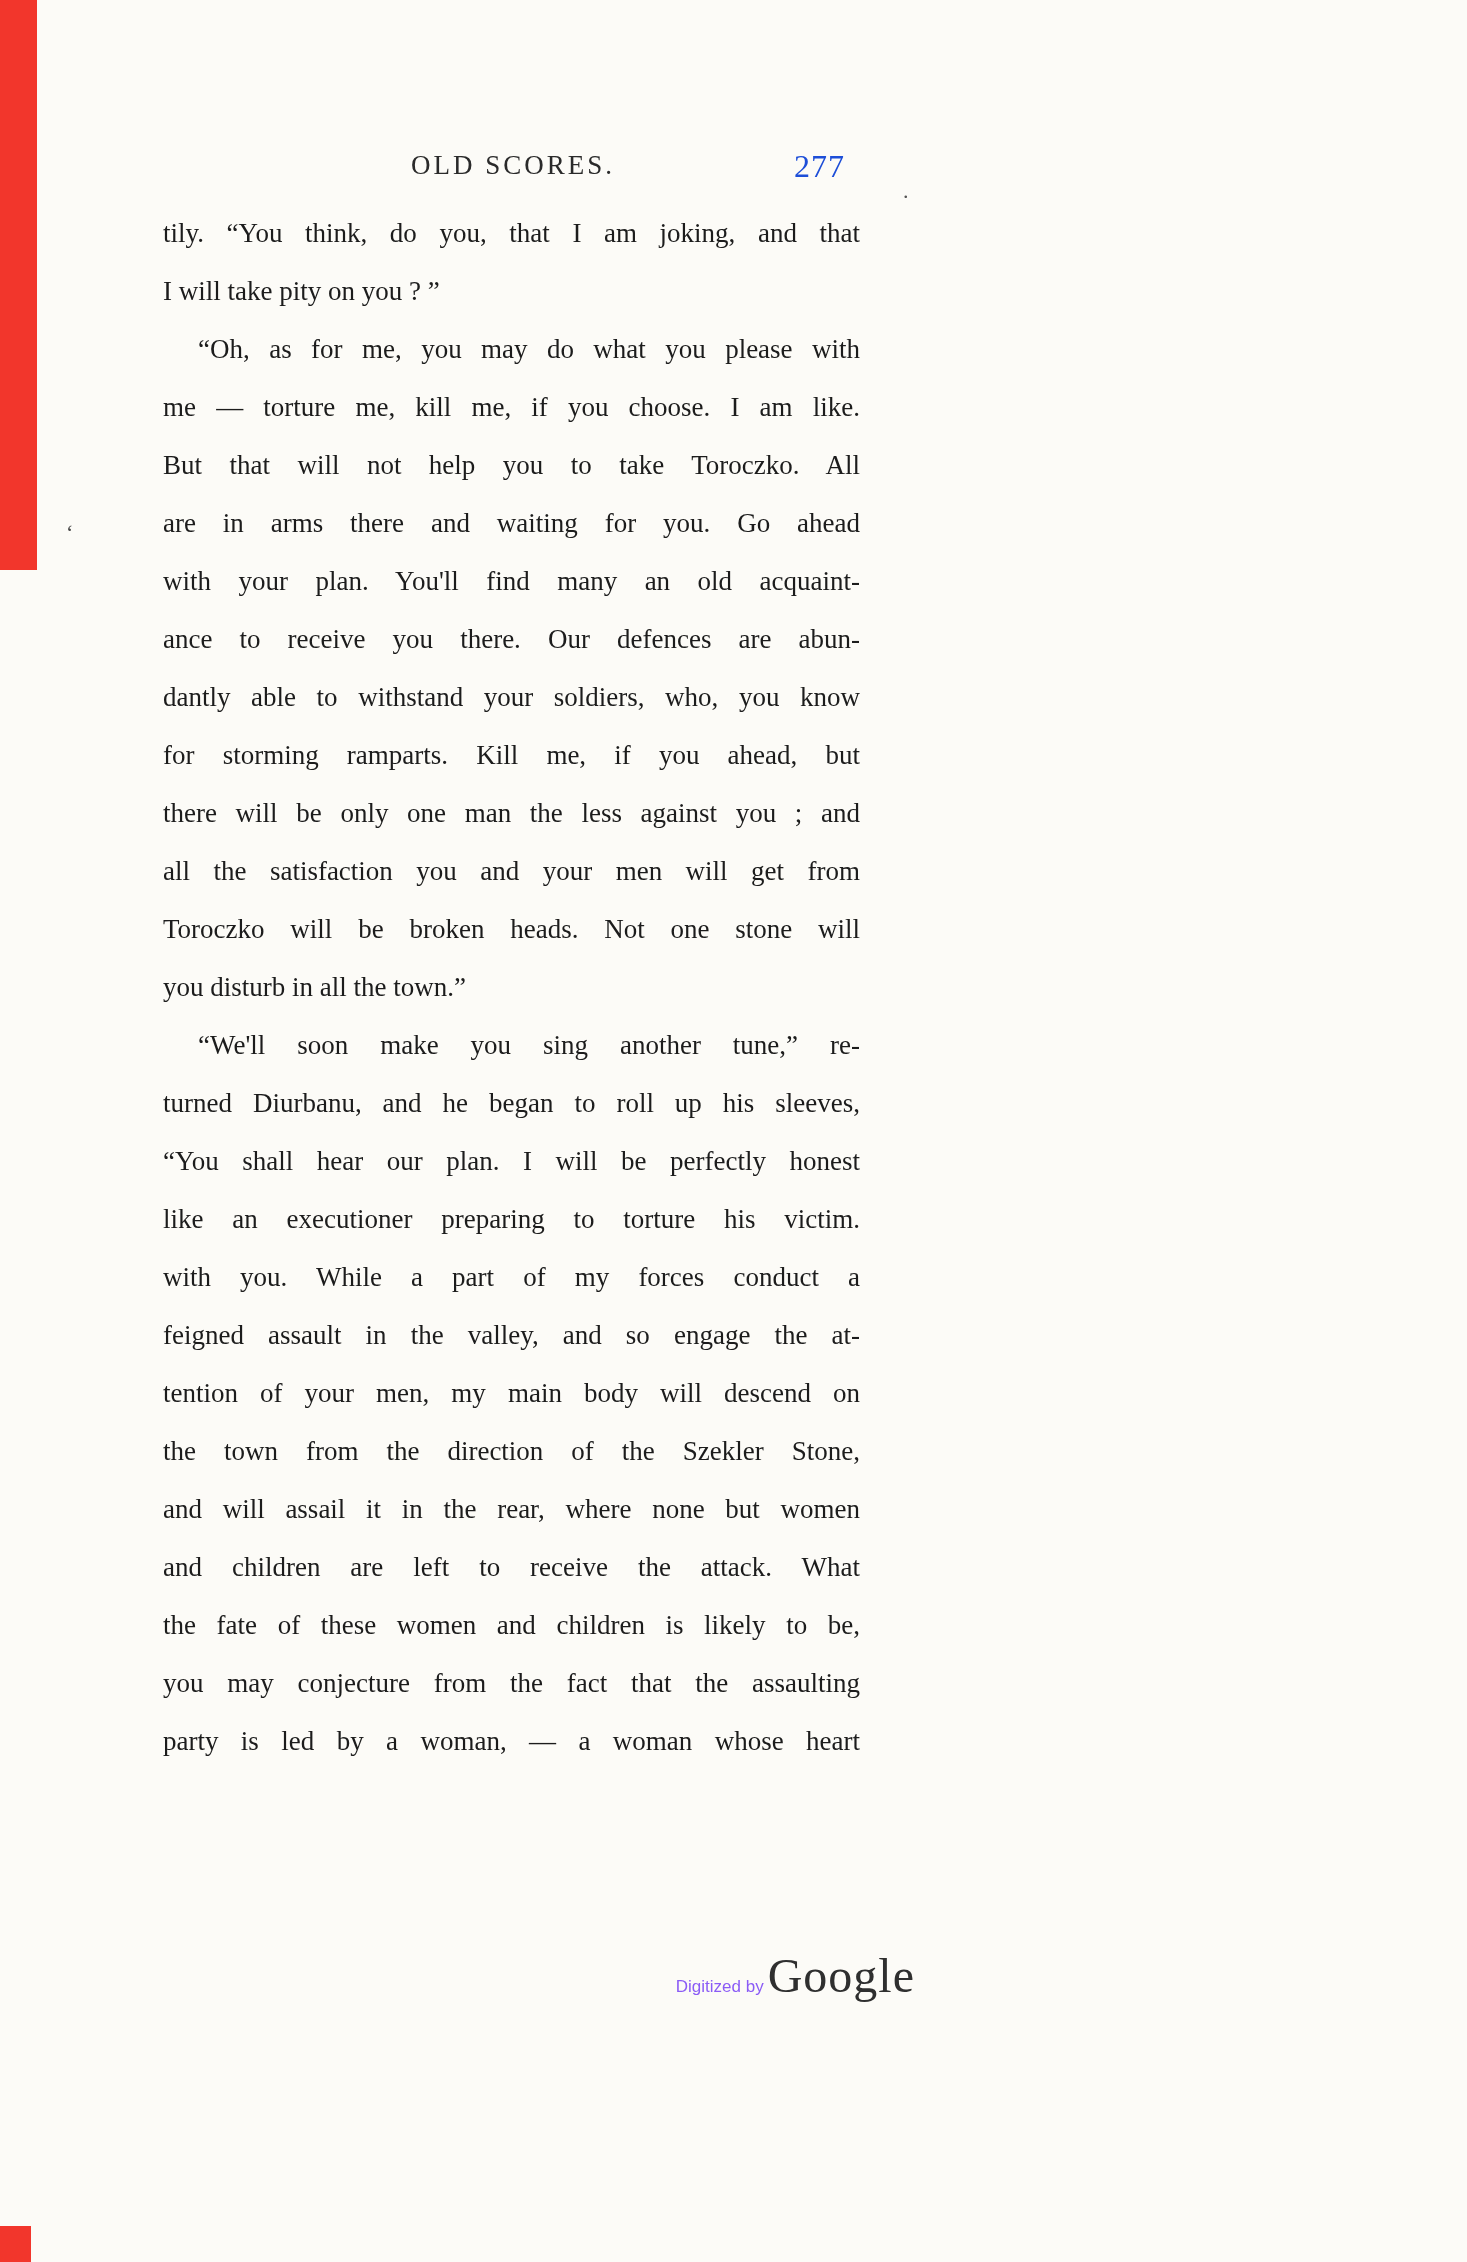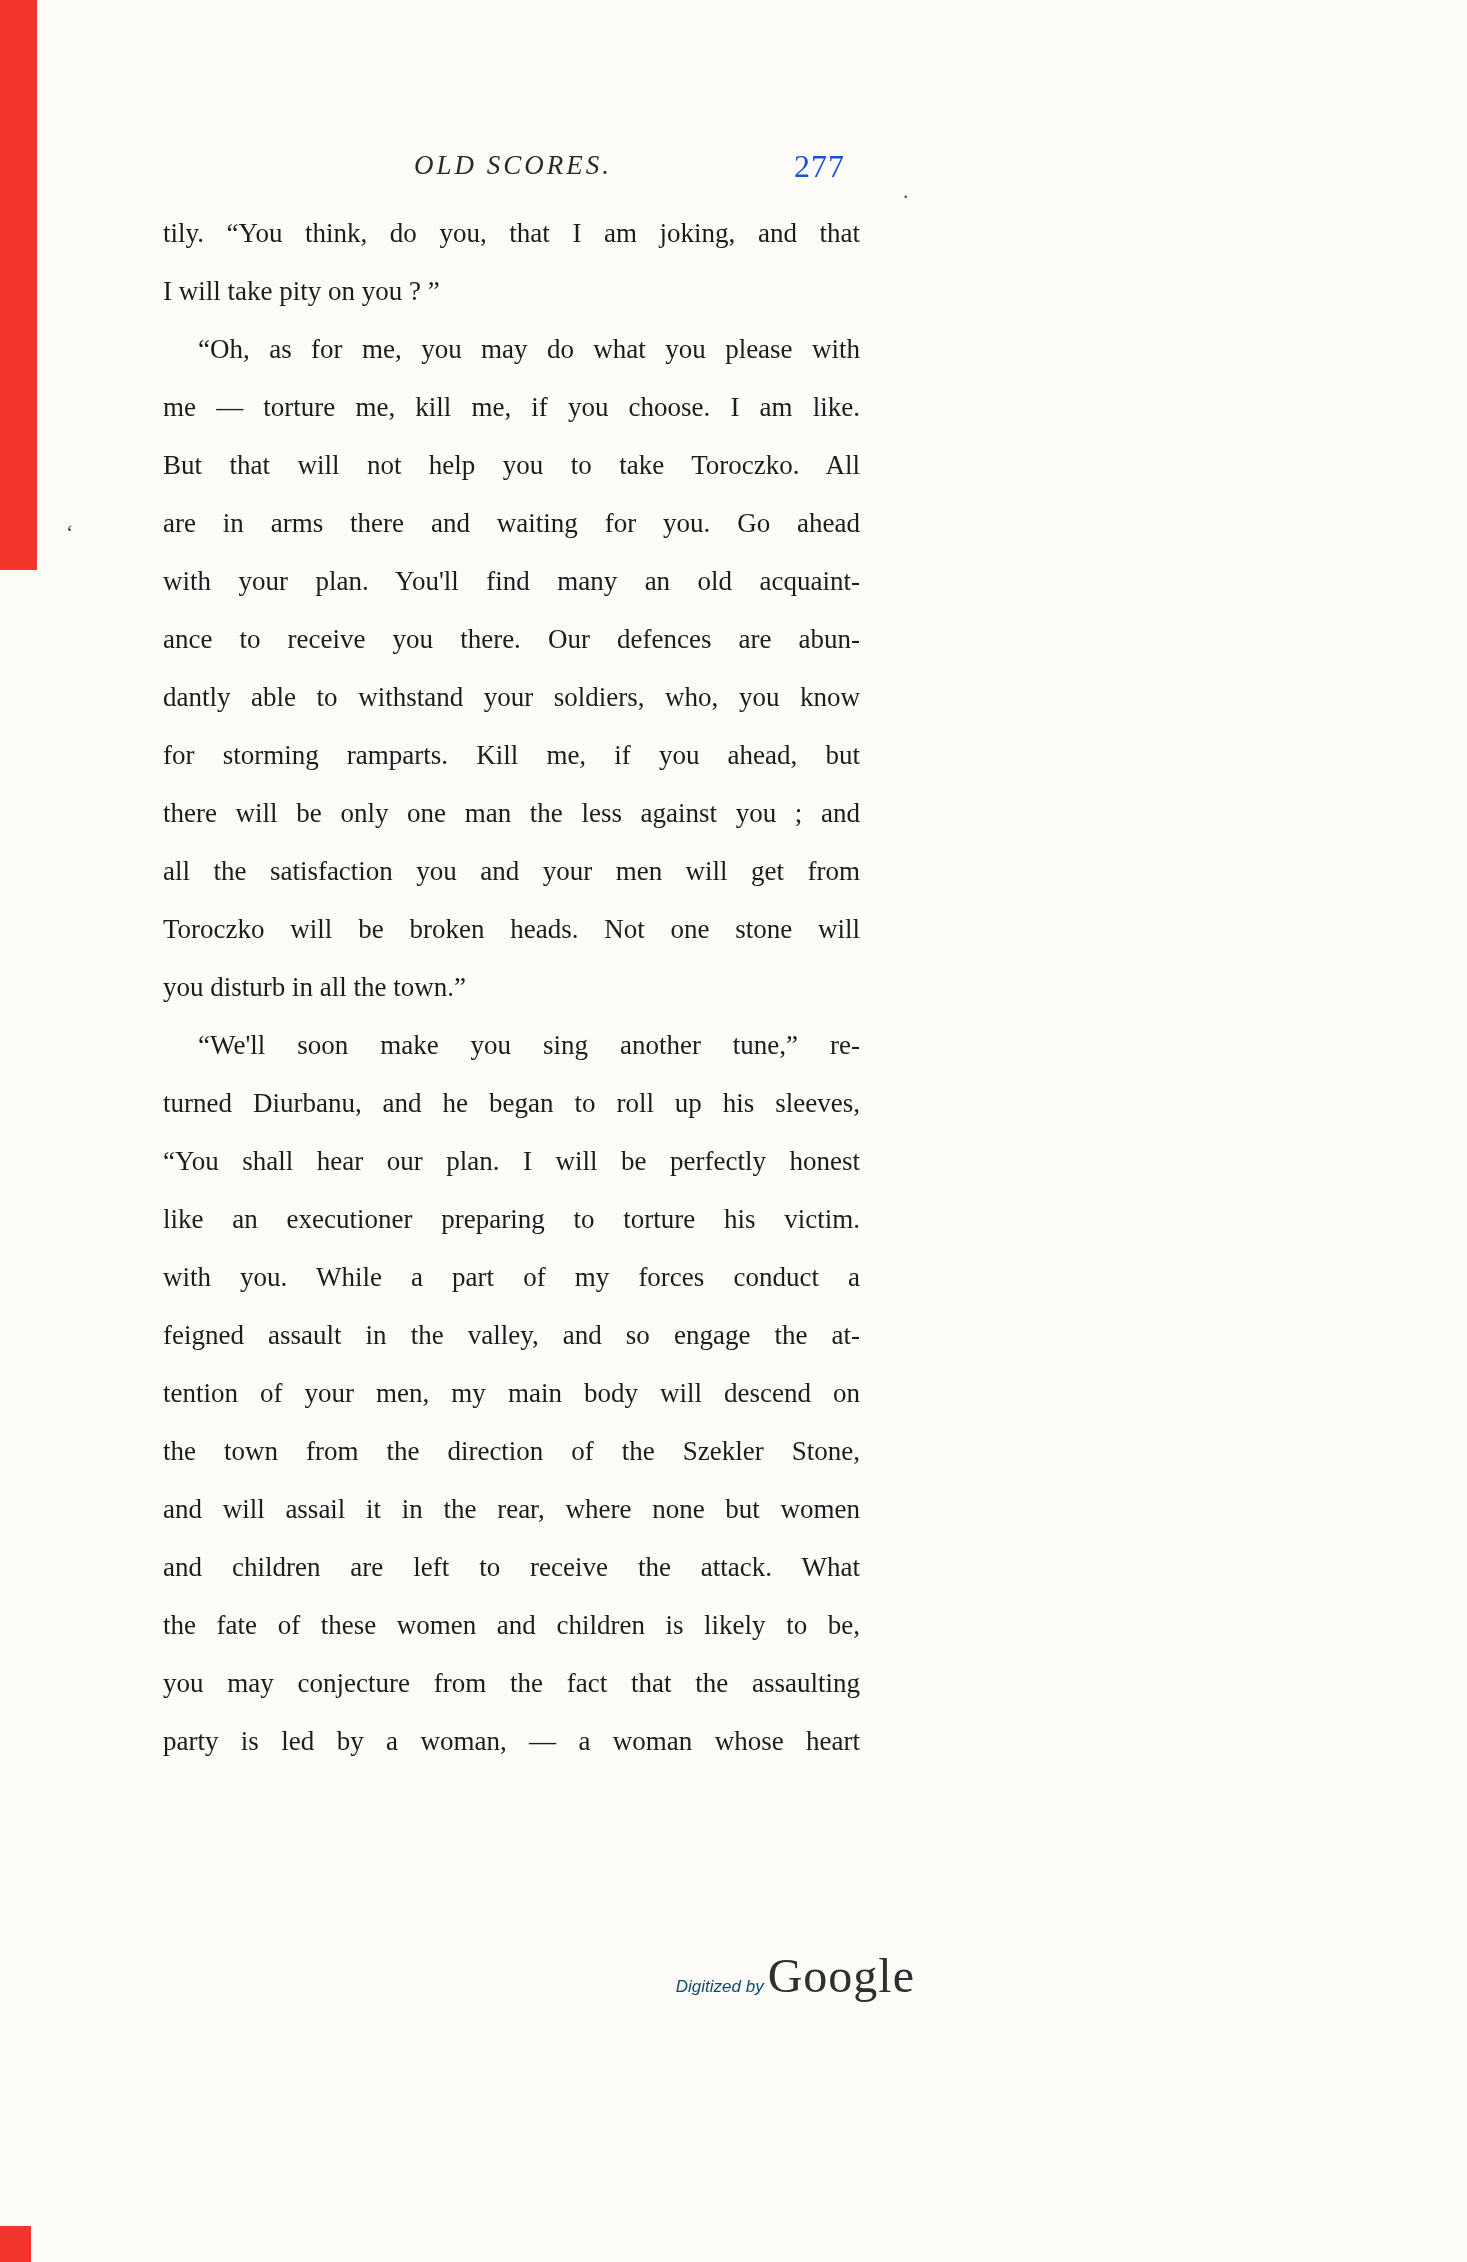--- a/index.html
+++ b/index.html
@@ -35,21 +35,20 @@
   .header {
     position: absolute;
     left: 163px; top: 150px;
     width: 700px;
     height: 44px;
   }
   .header .title {
     position: absolute;
     left: 0; right: 0;
     text-align: center;
-    font-style: italic;
     font-size: 27px;
     letter-spacing: 3px;
     color: #2a2a2a;
   }
   .header .page-number {
     position: absolute;
     right: 18px; top: -2px;
     font-size: 32px;
     letter-spacing: 1px;
     color: #1d4ed8;
@@ -97,22 +96,21 @@
     width: 260px;
     display: flex;
     align-items: baseline;
     justify-content: flex-end;
     gap: 4px;
     color: #3a3a3a;
   }
   .footer-stamp .digitized-by {
     font-family: "Liberation Sans", sans-serif;
     font-size: 17px;
-    color: #0c4a6e;
-    font-style: italic;
+    color: #8b5cf6;
   }
   .footer-stamp .google-logo {
     font-family: Liberation Serif, serif;
     font-size: 48px;
     letter-spacing: 1px;
     color: #2f2f2f;
   }
 </style>
 </head>
 <body>

